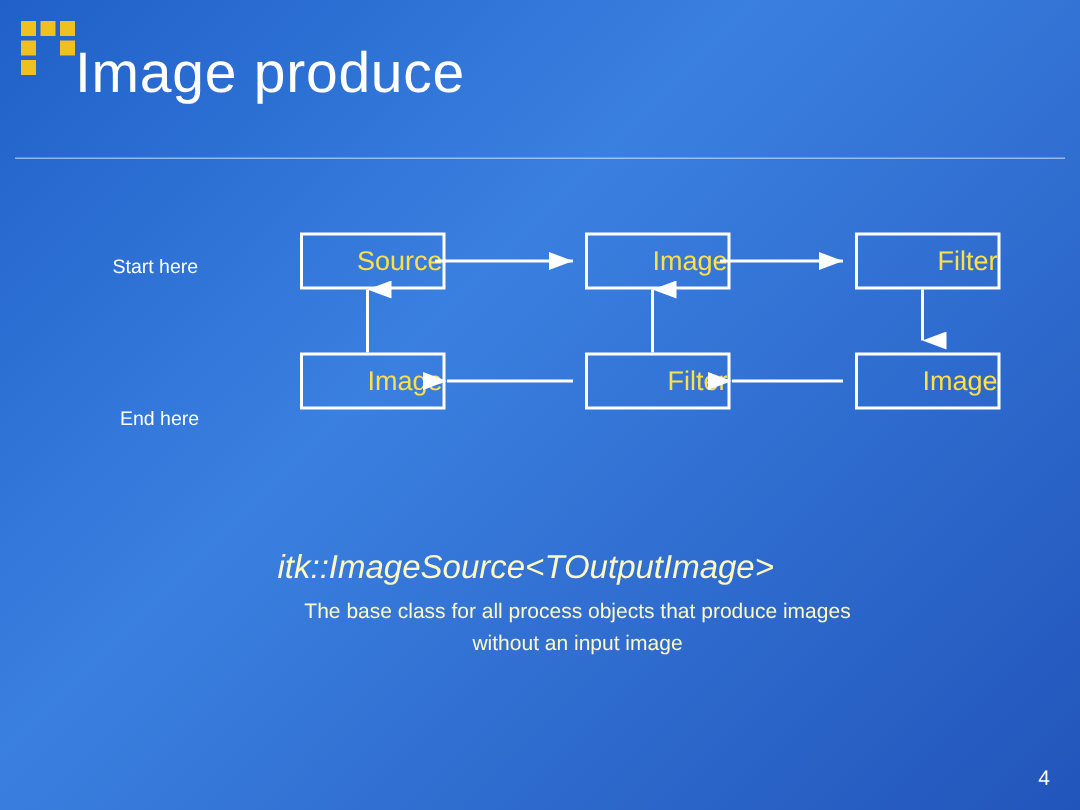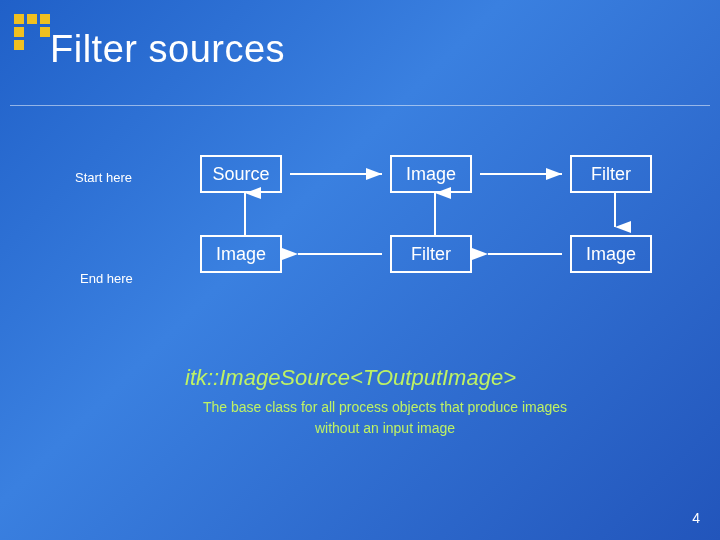--- a/index.html
+++ b/index.html
@@ -81,28 +81,28 @@
       left: 80px;
       color: white;
       font-size: 13px;
       margin-top: 21px;
     }
 
     
     .box {
       position: absolute;
       border: 2px solid white;
-      color: #ffffff;
+      color: #fde047;
       background: transparent;
       display: flex;
       align-items: center;
-      justify-content: center;
+      justify-content: flex-end;
       font-size: 18px;
       font-weight: 400;
-      width: 82px;
+      width: 97px;
       height: 38px;
     }
 
     
     .box-source { top: 35px; left: 200px; }
     .box-image1 { top: 35px; left: 390px; }
     .box-filter1 { top: 35px; left: 570px; }
 
     
     .box-image2 { top: 115px; left: 200px; }
@@ -117,21 +117,21 @@
       width: 100%;
       height: 100%;
       pointer-events: none;
     }
 
     
     .bottom-text {
       position: absolute;
       top: 365px;
       left: 185px;
-      color: #bef264;
+      color: #fef9c3;
     }
     .bottom-text .main-class {
       font-size: 22px;
       font-style: italic;
       margin-bottom: 6px;
     }
     .bottom-text .description {
       font-size: 14px;
       line-height: 1.5;
       max-width: 400px;
@@ -157,21 +157,21 @@
   <div class="logo-cell"></div>
   <div class="logo-cell"></div>
   <div class="logo-cell"></div>
   <div class="logo-cell hidden"></div>
   <div class="logo-cell"></div>
   <div class="logo-cell"></div>
   <div class="logo-cell hidden"></div>
   <div class="logo-cell hidden"></div>
 </div>
 
-<h1 class="title">Filter sources</h1>
+<h1 class="title">Image produce</h1>
 
 <div class="divider"></div>
 
 <div class="diagram">
 
   <div class="label-start">Start here</div>
   <div class="label-end">End here</div>
 
   <div class="box box-source">
     <span>Source</span>

